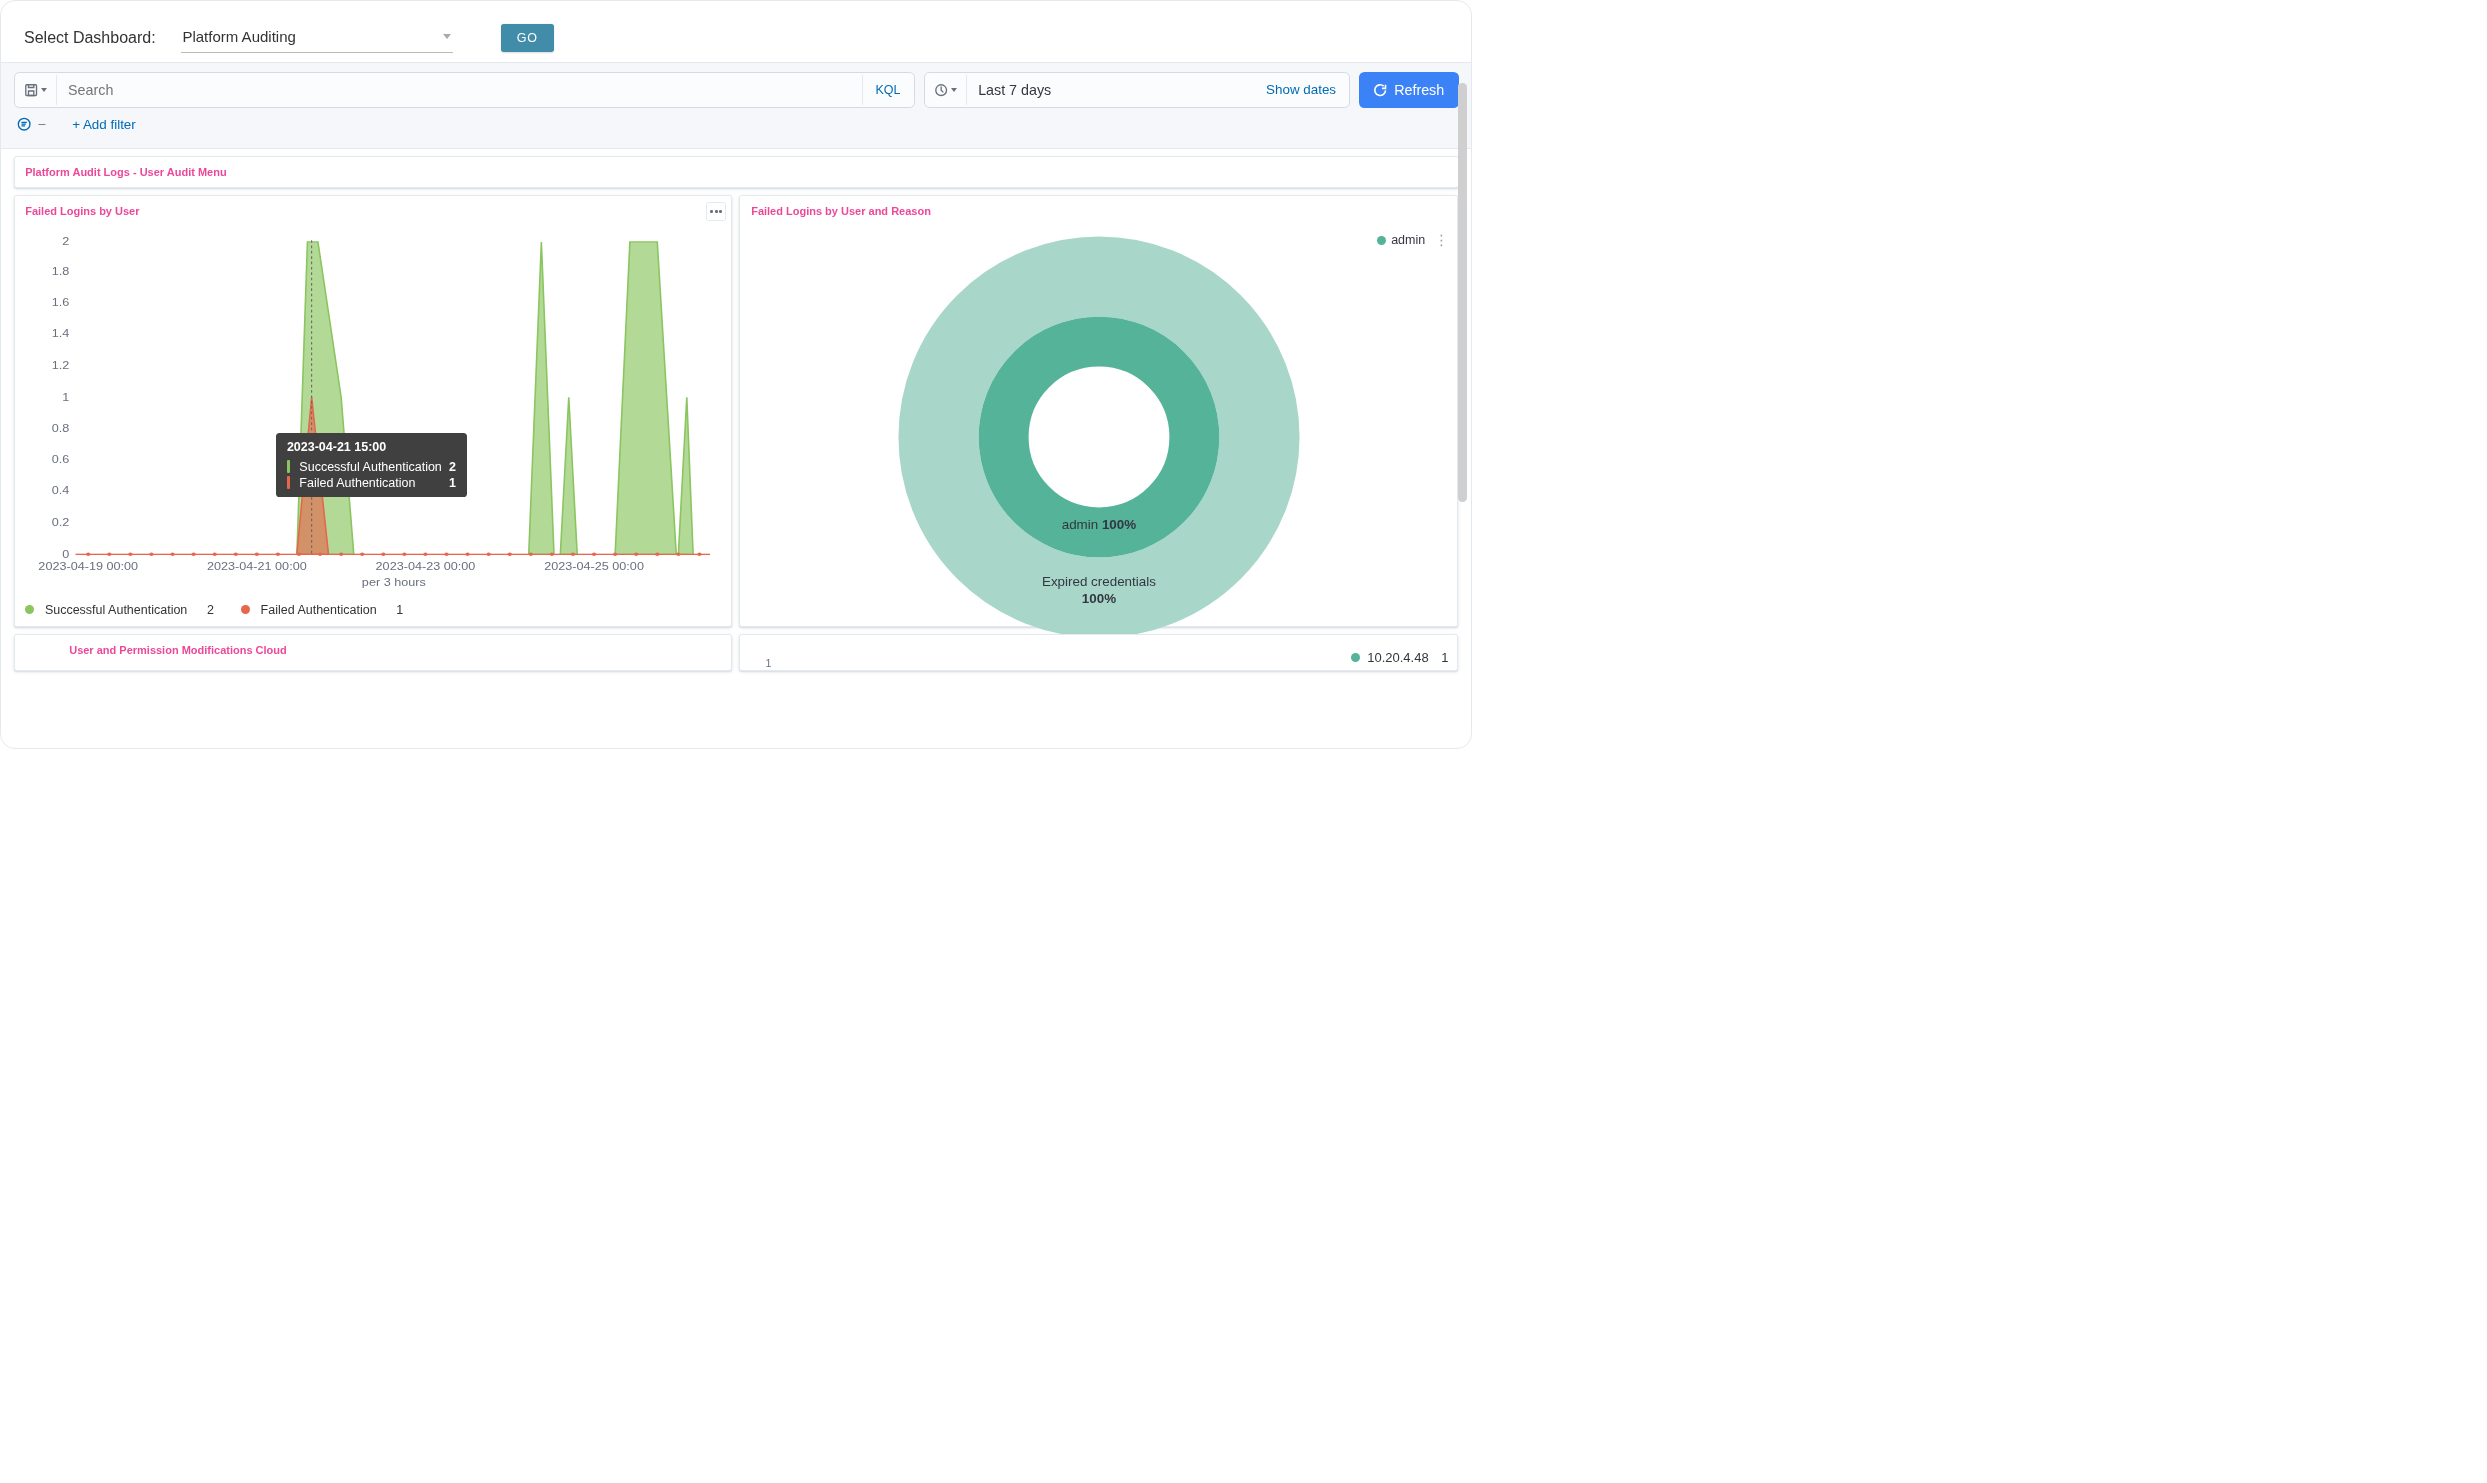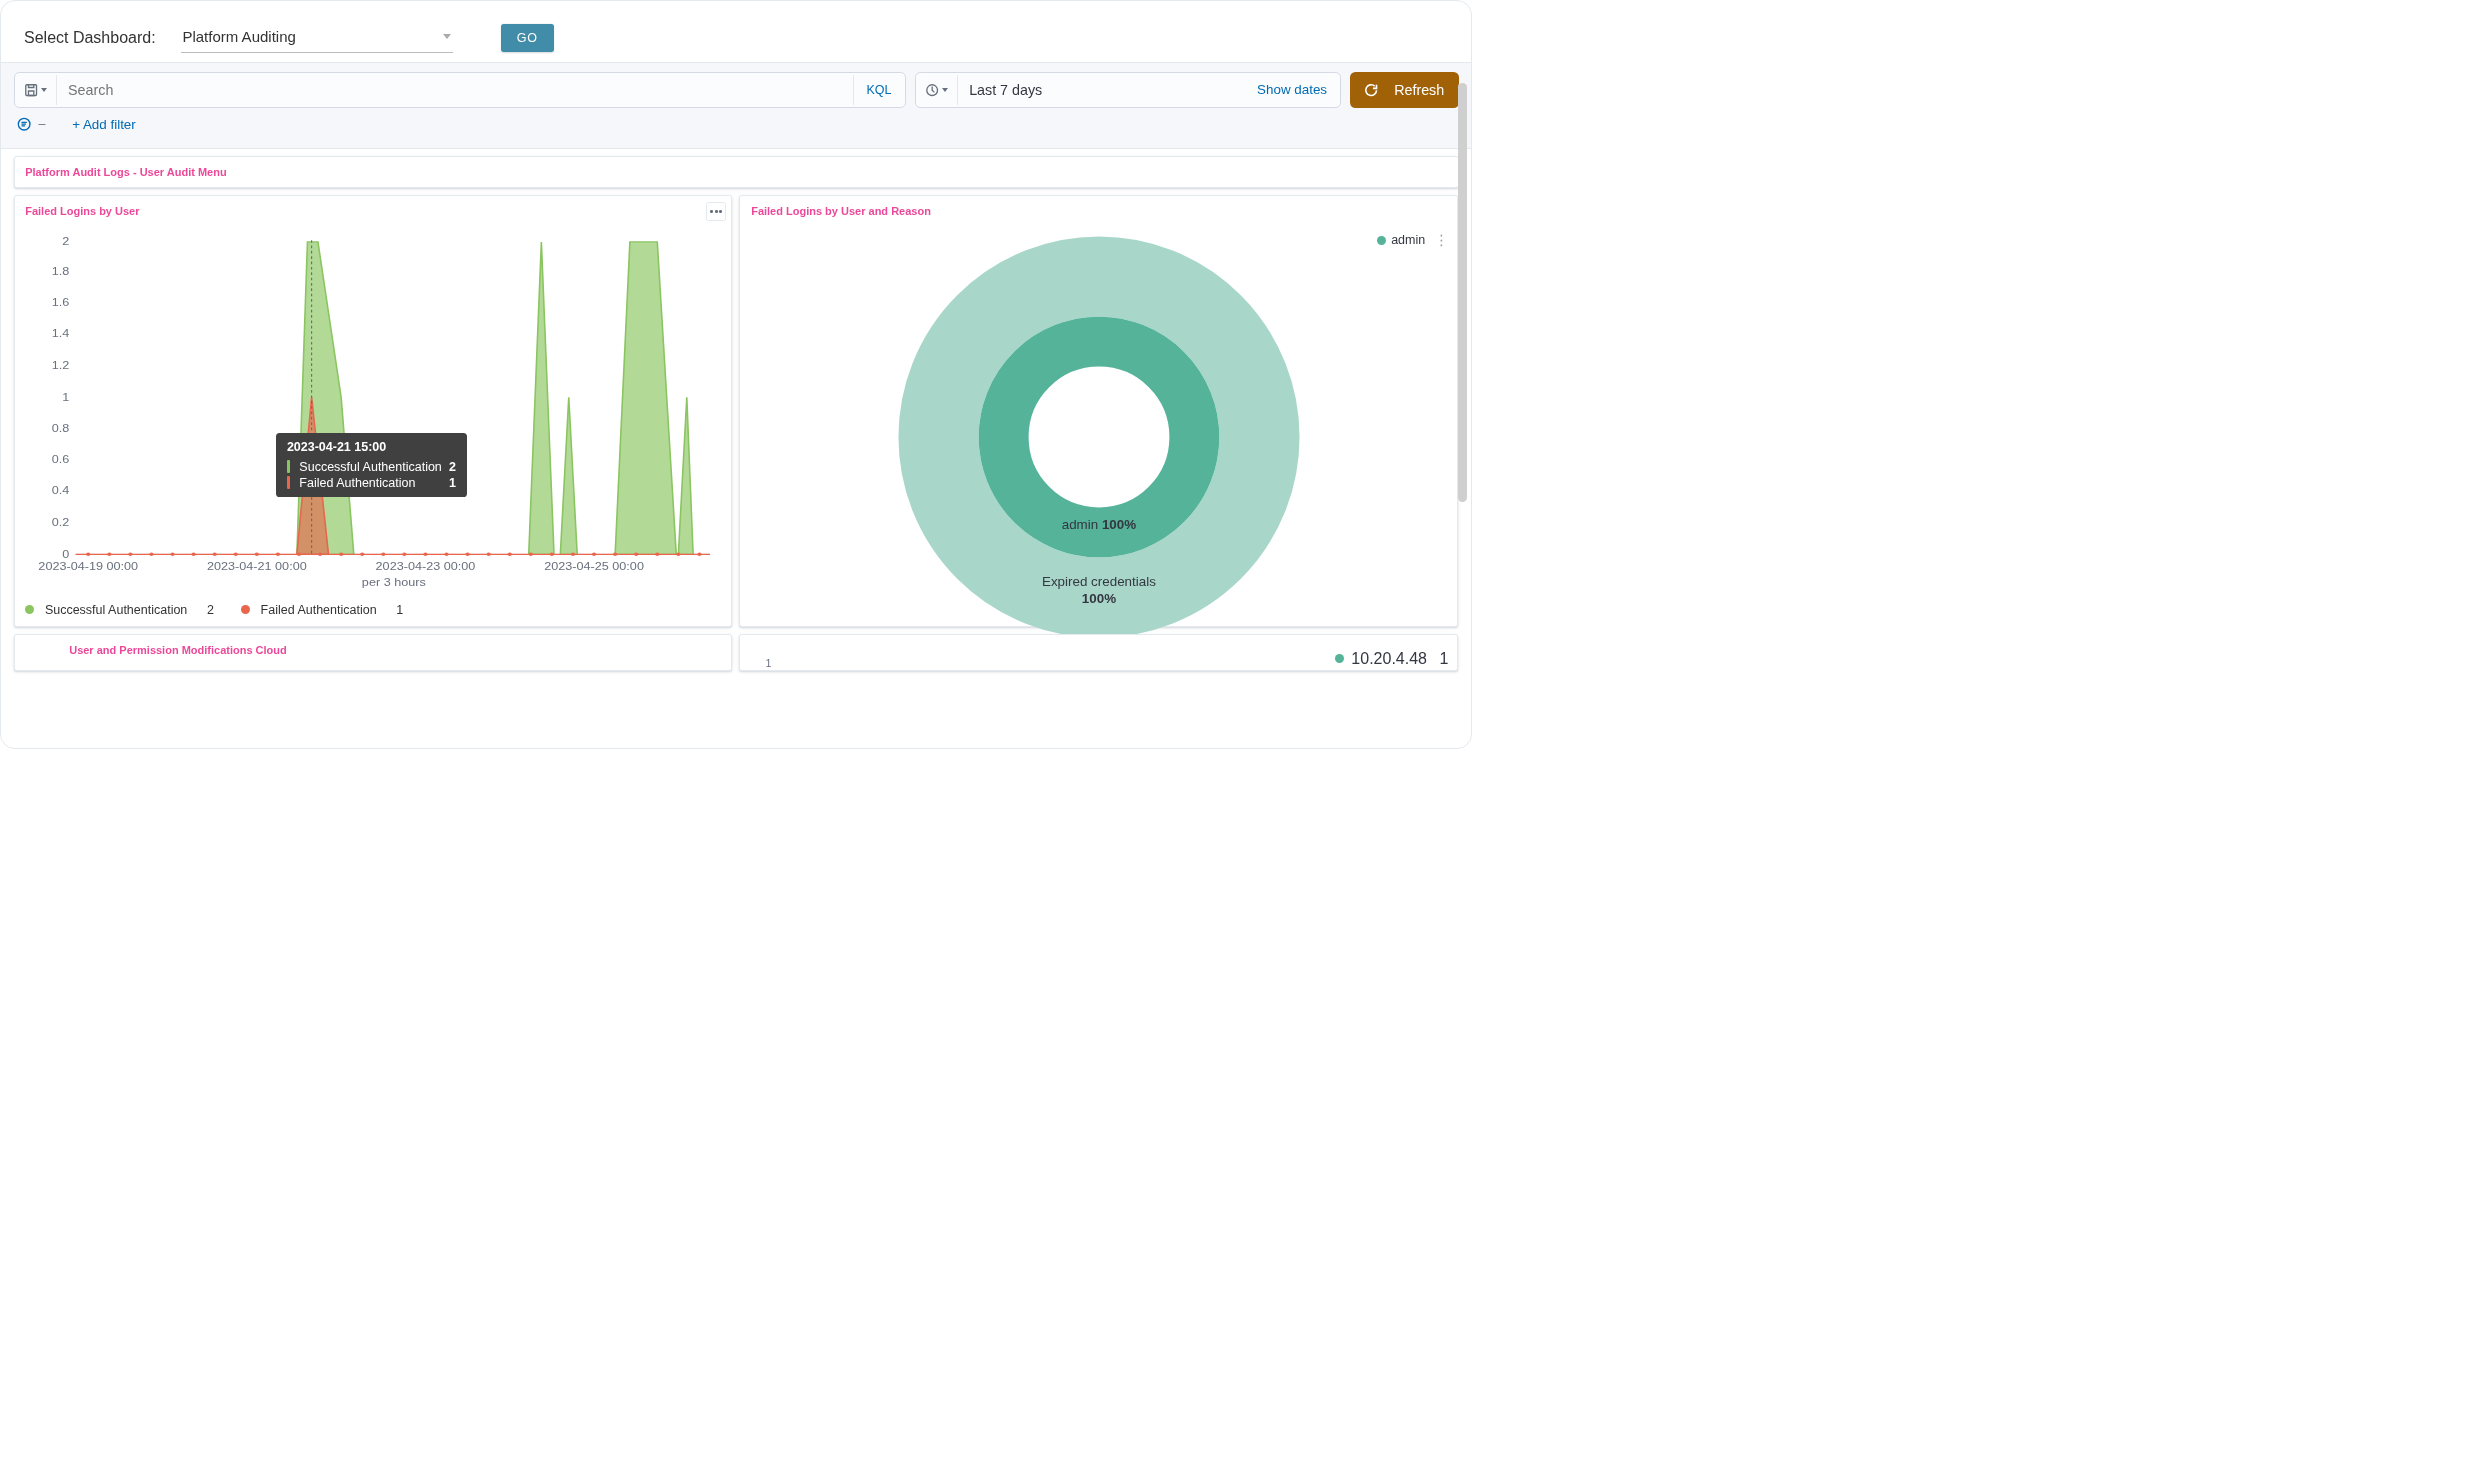--- a/index.html
+++ b/index.html
@@ -21,21 +21,21 @@
   .search-box { flex: 1; }
   .sb-icon { padding: 8px 9px; border-right: 0.9px solid #e4e9ee; display: flex; gap: 3.6px; align-items: center; color: #69707d; cursor: pointer; }
   .sb-icon svg { width: 14.3px; height: 14.3px; }
   .caret-sm { width: 0; height: 0; border-left: 3.6px solid transparent; border-right: 3.6px solid transparent; border-top: 4.5px solid #69707d; }
   .search-input { flex: 1; border: none; outline: none; background: transparent; font-size: 14.3px; padding: 9px 10.7px; color: #69707d; }
   .kql-badge { padding: 8px 13px; color: #006bb4; font-weight: 500; border-left: 0.9px solid #e4e9ee; cursor: pointer; }
   .date-box { flex: 0 0 426px; }
   .db-icon { padding: 8px 9px; border-right: 0.9px solid #e4e9ee; display: flex; gap: 3.6px; align-items: center; color: #69707d; cursor: pointer; }
   .date-text { flex: 1; font-size: 14.3px; color: #343741; padding: 0 10.7px; cursor: pointer; }
   .show-dates { color: #006bb4; font-size: 13.4px; padding: 0 12.5px; cursor: pointer; }
-  .refresh-btn { background: #a16207; color: #fff; border: none; border-radius: 5.4px; padding: 8px 14.3px; font-size: 14.3px; font-weight: 500; display: inline-flex; align-items: center; gap: 16px; cursor: pointer; }
+  .refresh-btn { background: #3b82f6; color: #fff; border: none; border-radius: 5.4px; padding: 8px 14.3px; font-size: 14.3px; font-weight: 500; display: inline-flex; align-items: center; gap: 7px; cursor: pointer; }
   .refresh-btn svg { width: 14.3px; height: 14.3px; }
   .filter-row { display: flex; align-items: center; gap: 7.1px; padding: 9px 3.6px 12.5px 3.6px; }
   .filter-row .toggle { width: 14.3px; height: 14.3px; color: #006bb4; cursor: pointer; }
   .add-filter { color: #006bb4; font-size: 13.4px; margin-left: 19.6px; cursor: pointer; }
 
   
   .panel-grid { display: flex; flex-wrap: wrap; gap: 7.1px; padding: 7.1px 12.5px; }
   .panel { background: #fff; border: 0.9px solid #e4e9ee; border-radius: 2.7px; box-shadow: 0 1.8px 1.8px -0.9px rgba(152,162,179,.3), 0 0.9px 4.5px -1.8px rgba(152,162,179,.3); position: relative; }
   .panel.full { flex: 0 0 100%; }
   .panel.half { flex: 0 0 calc(50% - 3.6px); }
@@ -70,21 +70,21 @@
   .donut-legend .dots3 { color:#999; font-size:14.3px; padding:0 3.6px; cursor:pointer; line-height:1; letter-spacing:-1.8px; }
   .donut-lbl { position:absolute; text-align:center; font-size:13.4px; line-height:1.25; }
   .donut-lbl .b { font-weight:700; }
 
   
   .scrollbar { position:absolute; right:3.6px; top:82px; width:9px; height:419px; background:#f1f1f1; border-radius:5.4px; }
   .scrollbar .thumb { width:9px; height:419px; background:#cfcfcf; border-radius:5.4px; }
 
   .small-panels { display:flex; gap:7.1px; padding:0 12.5px 7.1px 12.5px; }
   .small-panels .panel { flex:0 0 calc(50% - 3.6px); height:37px;padding-left:44px; }
-  .ip-legend { position:absolute; right:9px; top:14.3px; display:flex; align-items:center; gap:7.1px; font-size:16px; }
+  .ip-legend { position:absolute; right:9px; top:14.3px; display:flex; align-items:center; gap:7.1px; font-size:13px; }
   .ip-legend .dot { width:9px; height:9px; border-radius:50%; background:#54b399; display:inline-block; }
 </style>
 </head>
 <body>
 
 <div class="page">
 
   <div class="dash-row">
     <span class="dash-label">Select Dashboard:</span>
     <div class="dash-select">

